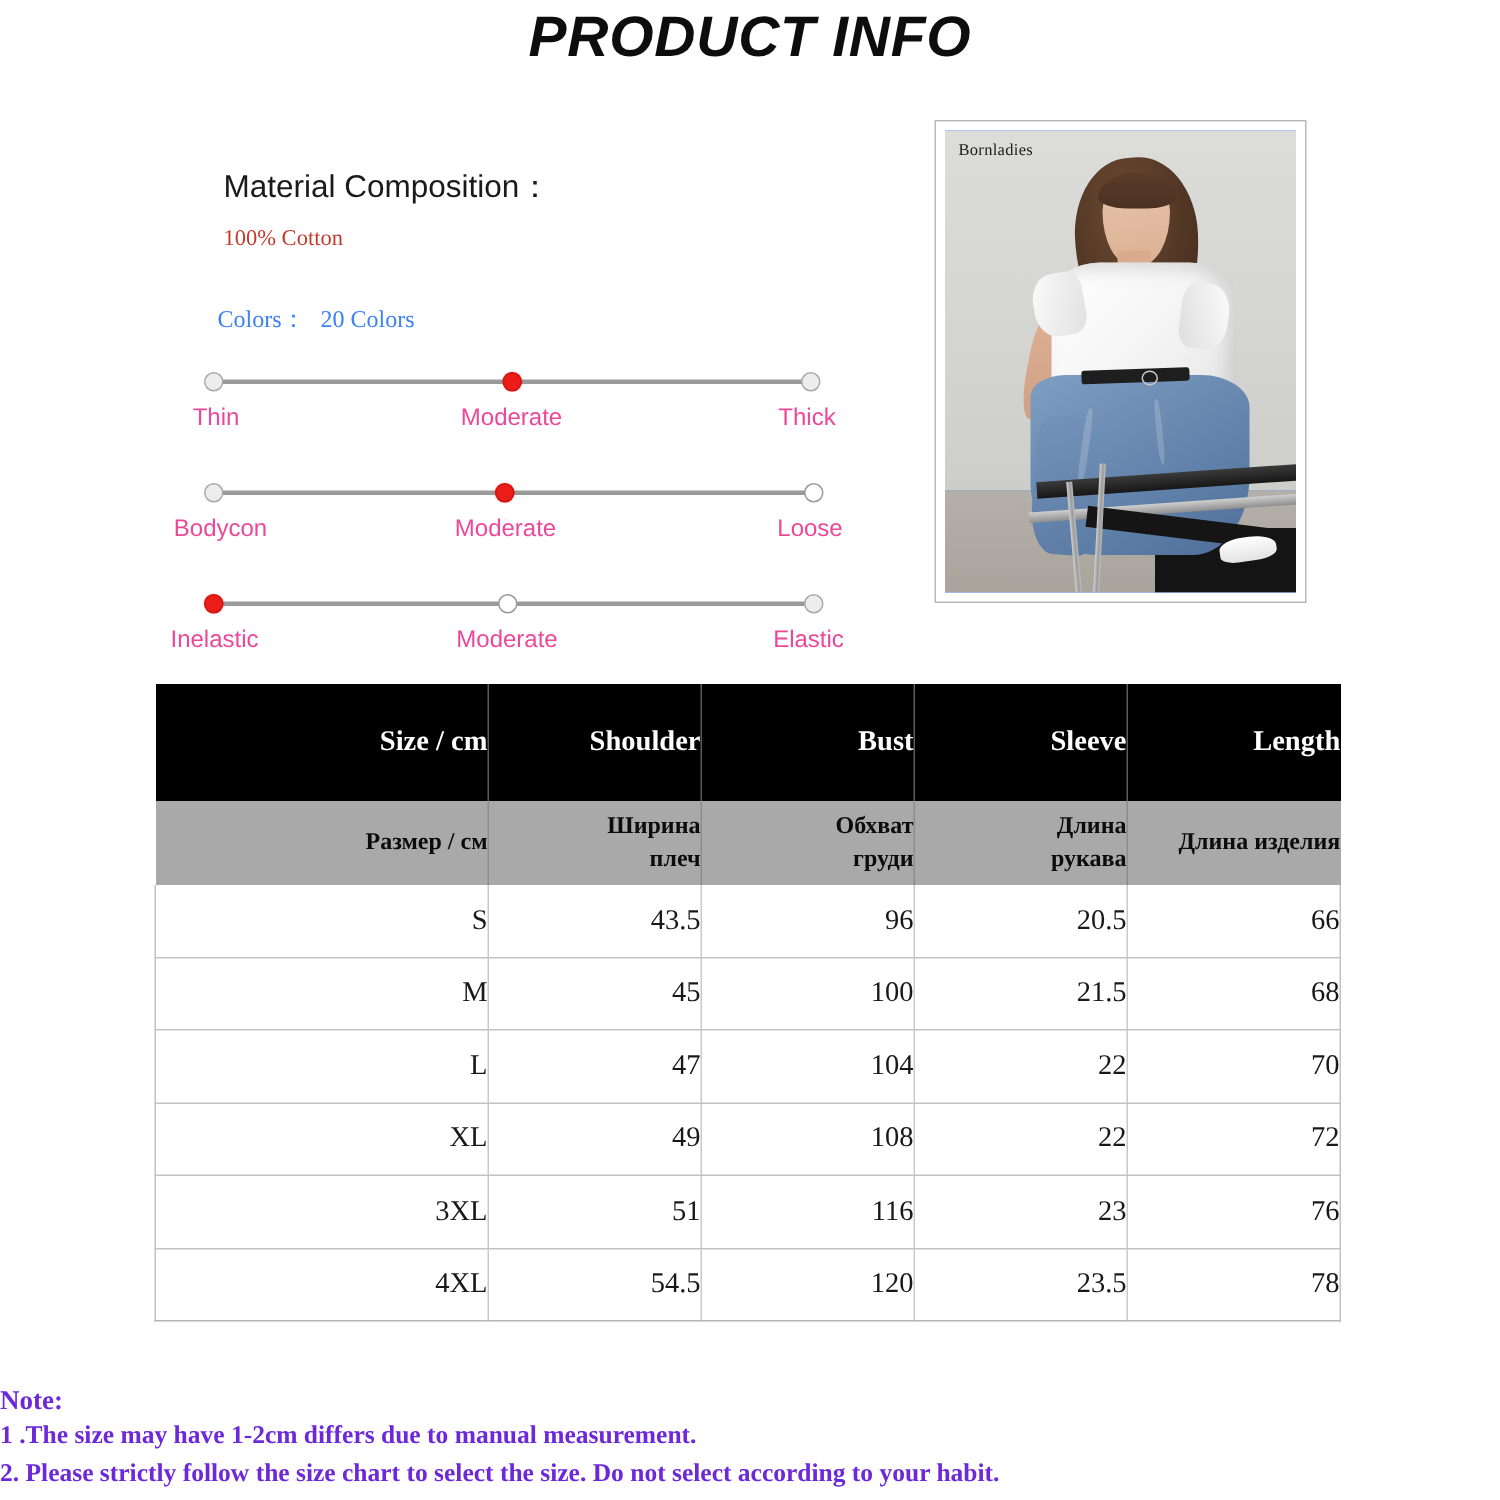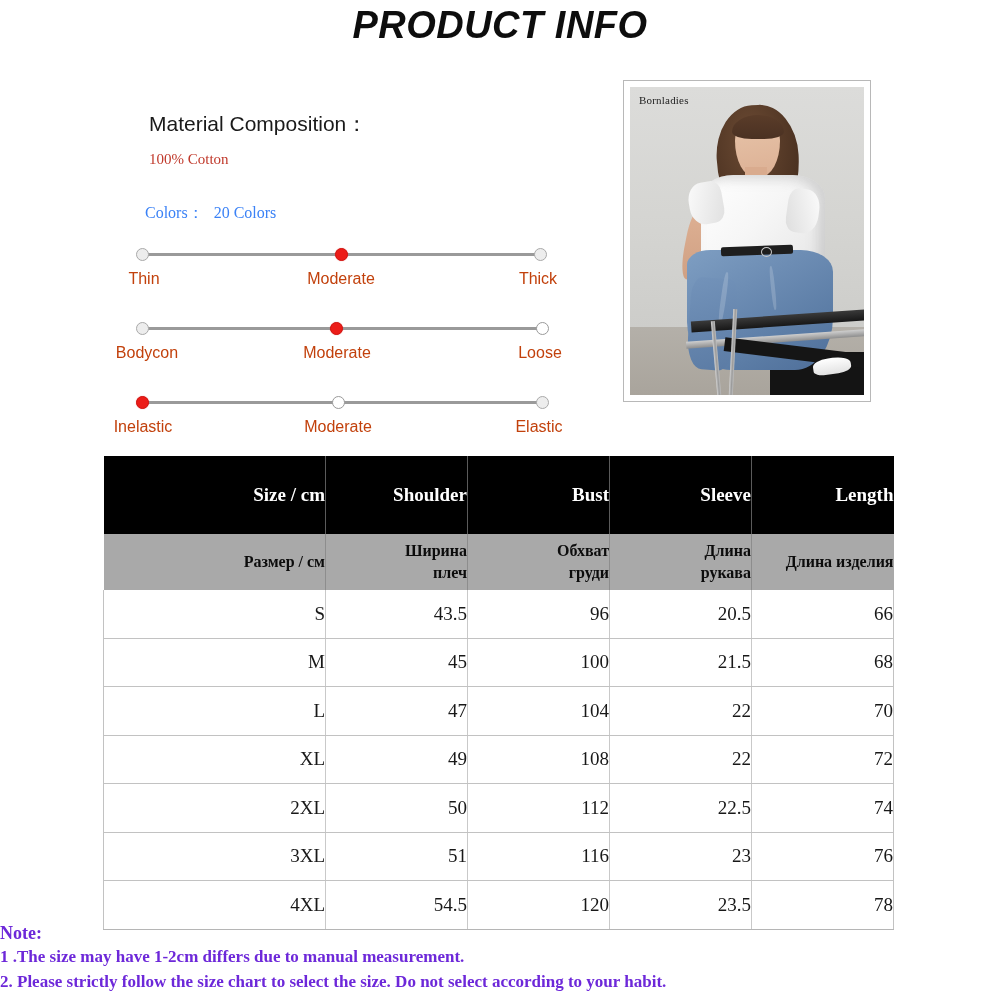--- a/index.html
+++ b/index.html
@@ -101,21 +101,21 @@
   .slider-knob.active {
     background: #ec1c18;
     border: 1.6px solid #d01410;
     box-shadow: 0 0 1px 0 rgba(220,20,20,0.55);
   }
   .slider-label {
     position: absolute;
     top: 17px;
     font-family: "Liberation Sans", sans-serif;
     font-size: 16px;
-    color: #c2410c;
+    color: #ec4899;
     white-space: nowrap;
     transform: translateX(-50%);
   }
 
   
   .photo-frame {
     position: absolute;
     left: 623px;
     top: 80px;
     width: 248px;
@@ -480,27 +480,20 @@
         <td>70</td>
       </tr>
       <tr class="data-row">
         <td>XL</td>
         <td>49</td>
         <td>108</td>
         <td>22</td>
         <td>72</td>
       </tr>
       <tr class="data-row">
-        <td>2XL</td>
-        <td>50</td>
-        <td>112</td>
-        <td>22.5</td>
-        <td>74</td>
-      </tr>
-      <tr class="data-row">
         <td>3XL</td>
         <td>51</td>
         <td>116</td>
         <td>23</td>
         <td>76</td>
       </tr>
       <tr class="data-row">
         <td>4XL</td>
         <td>54.5</td>
         <td>120</td>

